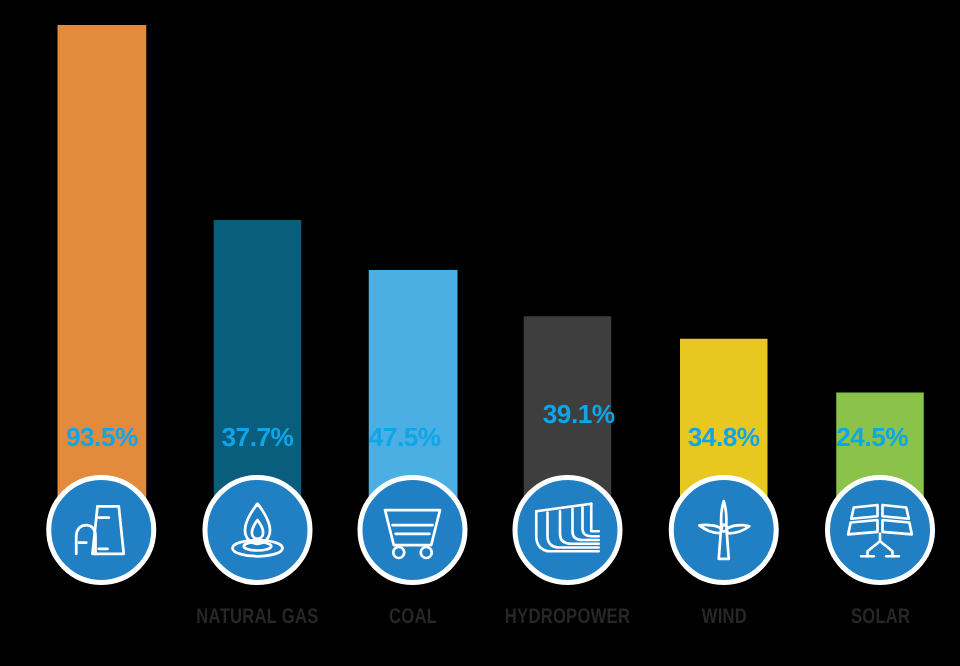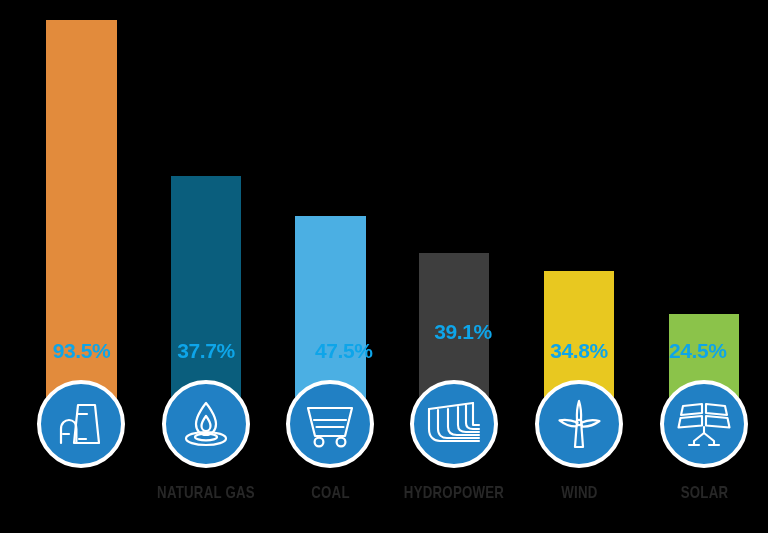--- a/index.html
+++ b/index.html
@@ -66,21 +66,21 @@
 
 <div id="stage">
 
   <div class="bar" style="left:46px; top:20px; width:71px; height:380px; background:#E28B3C;"></div>
   <div class="bar-value" style="left:46px; width:71px; top:340px;">93.5%</div>
 
   <div class="bar" style="left:171px; top:176px; width:70px; height:224px; background:#0A5E7D;"></div>
   <div class="bar-value" style="left:171px; width:70px; top:340px;">37.7%</div>
 
   <div class="bar" style="left:295px; top:216px; width:71px; height:184px; background:#4BAFE3;"></div>
-  <div class="bar-value" style="left:295px; width:55px; top:340px;padding-left:20px;">47.5%</div>
+  <div class="bar-value" style="left:295px; width:55px; top:340px;">47.5%</div>
 
   <div class="bar" style="left:419px; top:253px; width:70px; height:147px; background:#3E3E3E;"></div>
   <div class="bar-value" style="left:419px; width:88px; top:321px;">39.1%</div>
 
   <div class="bar" style="left:544px; top:271px; width:70px; height:129px; background:#E8C820;"></div>
   <div class="bar-value" style="left:544px; width:70px; top:340px;">34.8%</div>
 
   <div class="bar" style="left:669px; top:314px; width:70px; height:86px; background:#8BC34A;"></div>
   <div class="bar-value" style="left:669px; width:56px; top:340px;">24.5%</div>
 

